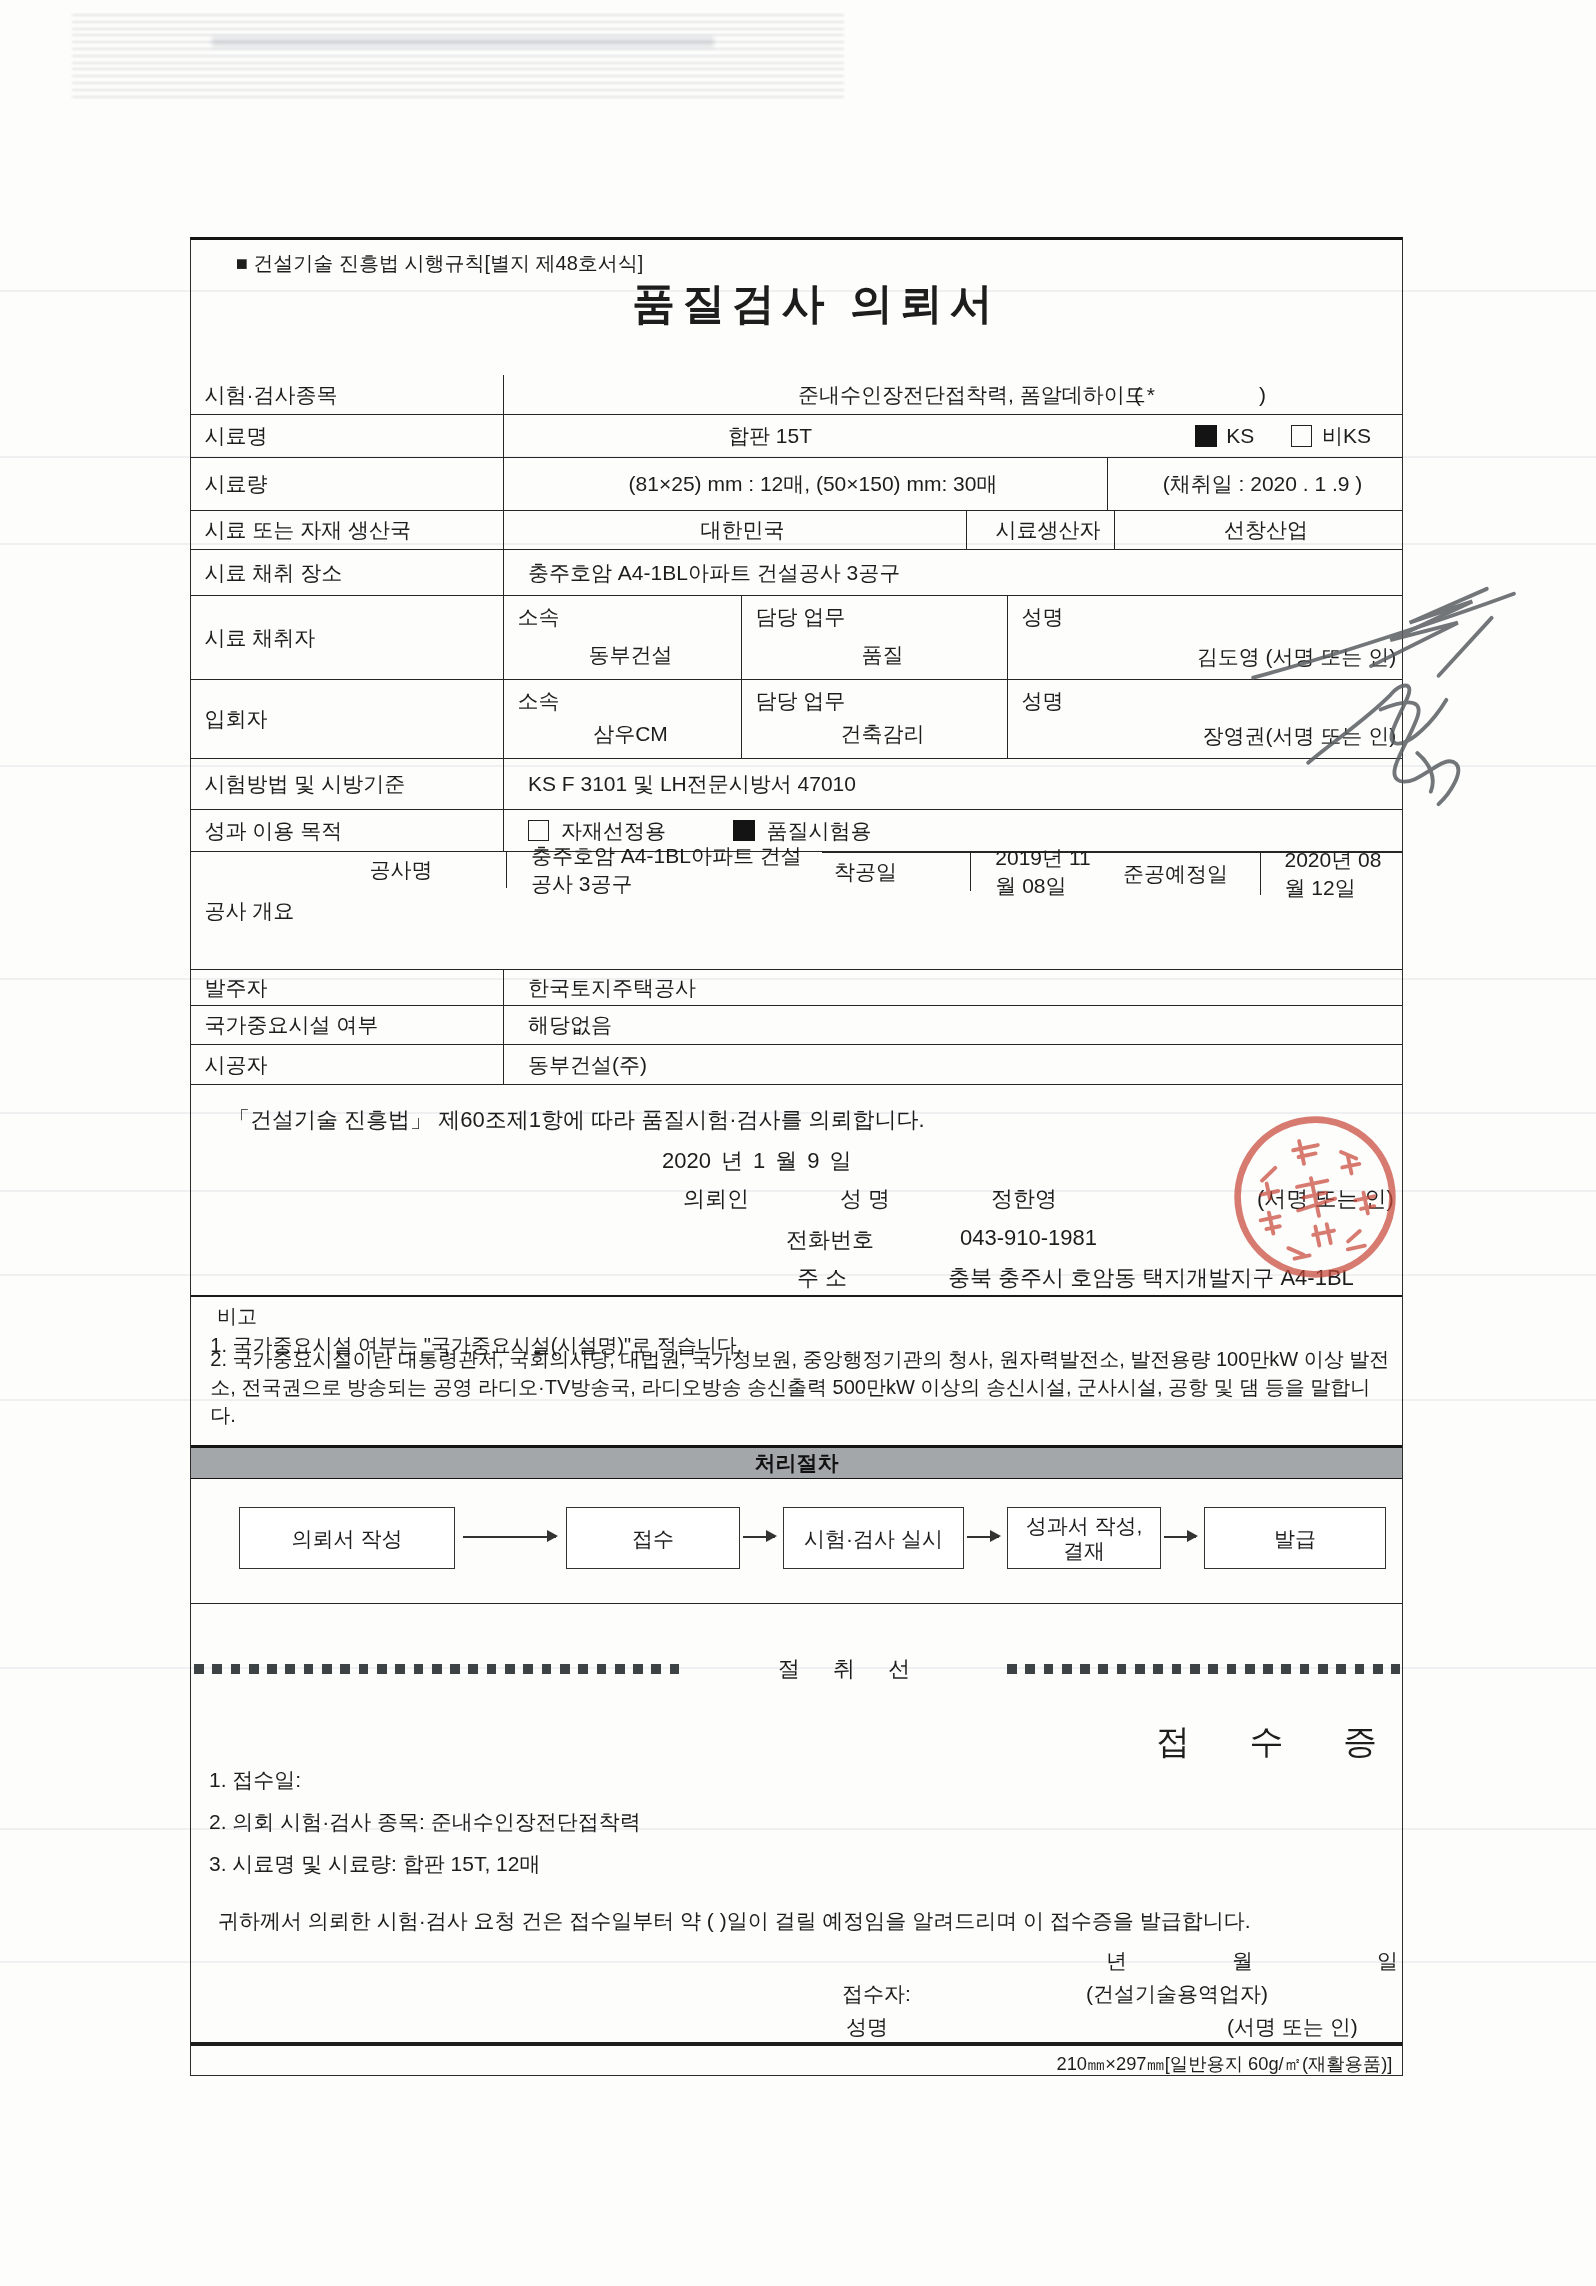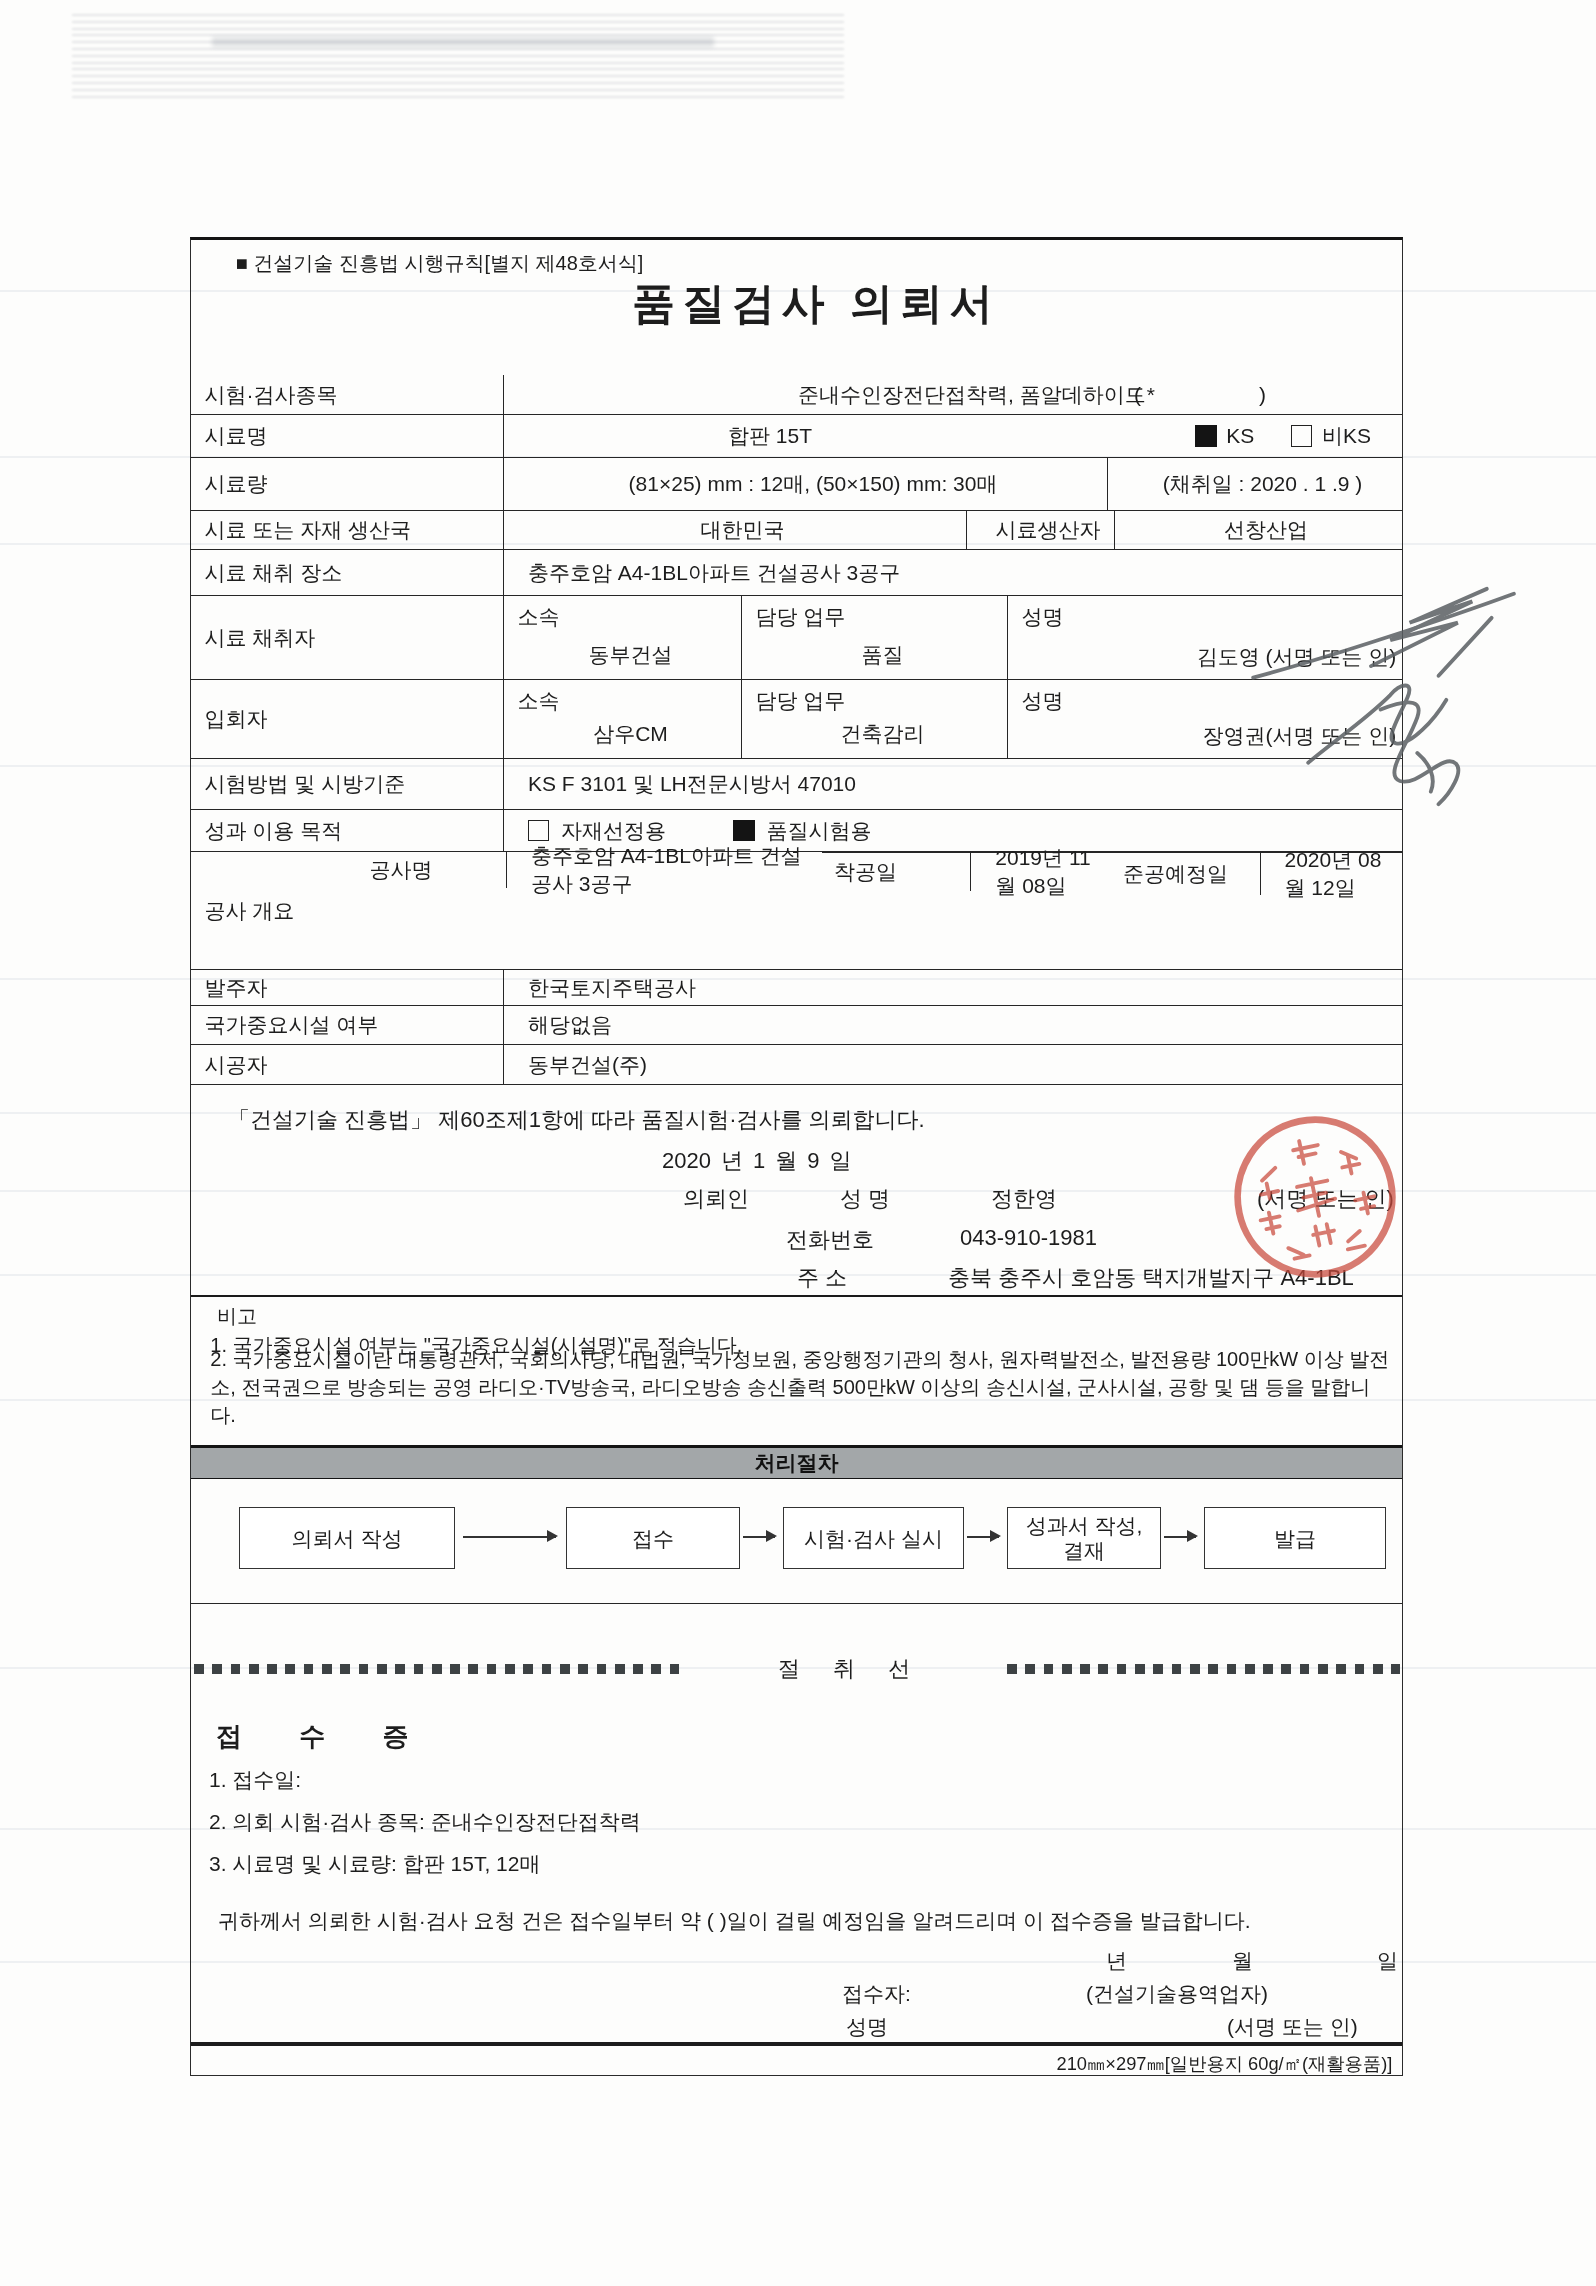--- a/index.html
+++ b/index.html
@@ -45,21 +45,21 @@
             border-top:3.9px solid #141414;border-bottom:1.9px solid #141414;display:flex;align-items:center;justify-content:center;
             font-size:21px;font-weight:700;color:#111;}
   .flow{position:absolute;left:0;top:1239px;width:100%;height:125px;box-sizing:border-box;border-bottom:1.9px solid #262626;}
   .fbox{position:absolute;top:28px;height:62px;box-sizing:border-box;border:1.9px solid #333;background:#fff;
         display:flex;align-items:center;justify-content:center;text-align:center;font-size:21px;white-space:pre-line;line-height:25px;}
   .farrow{position:absolute;top:57px;height:1.9px;background:#333;}
   .farrow::after{content:"";position:absolute;right:-1.9px;top:-5.8px;border-left:11.6px solid #333;border-top:6.8px solid transparent;border-bottom:6.8px solid transparent;}
   
   .dash{position:absolute;top:1424px;height:9.7px;background:repeating-linear-gradient(90deg,#3d4244 0 9.7px,transparent 9.7px 18.3px);}
   .cut-label{position:absolute;top:1414px;left:587px;font-size:22px;letter-spacing:13.5px;}
-  .receipt-title{position:absolute;top:1479px;left:0;width:100%;text-align:left;font-size:26px;font-weight:700;letter-spacing:25px;text-indent:25px;}
+  .receipt-title{position:absolute;top:1479px;left:0;width:100%;text-align:right;font-size:34px;font-weight:400;letter-spacing:25px;text-indent:25px;}
   .r-item{position:absolute;left:18px;font-size:21px;white-space:nowrap;}
   .r-stmt{position:absolute;left:27px;top:1666px;width:1170px;font-size:21px;line-height:29px;}
   .r-line span{position:absolute;white-space:nowrap;font-size:21px;}
   .foot-rule{position:absolute;left:0;top:1802px;width:100%;height:3.9px;background:#1c1c1c;}
   .footnote{position:absolute;right:9.7px;top:1811px;font-size:18.3px;}
   
   .stamp{position:absolute;left:1228px;top:1110px;width:174px;height:174px;pointer-events:none;}
   .sig-overlay{position:absolute;left:0;top:0;width:1597px;height:2286px;pointer-events:none;}
 </style>
 </head>

